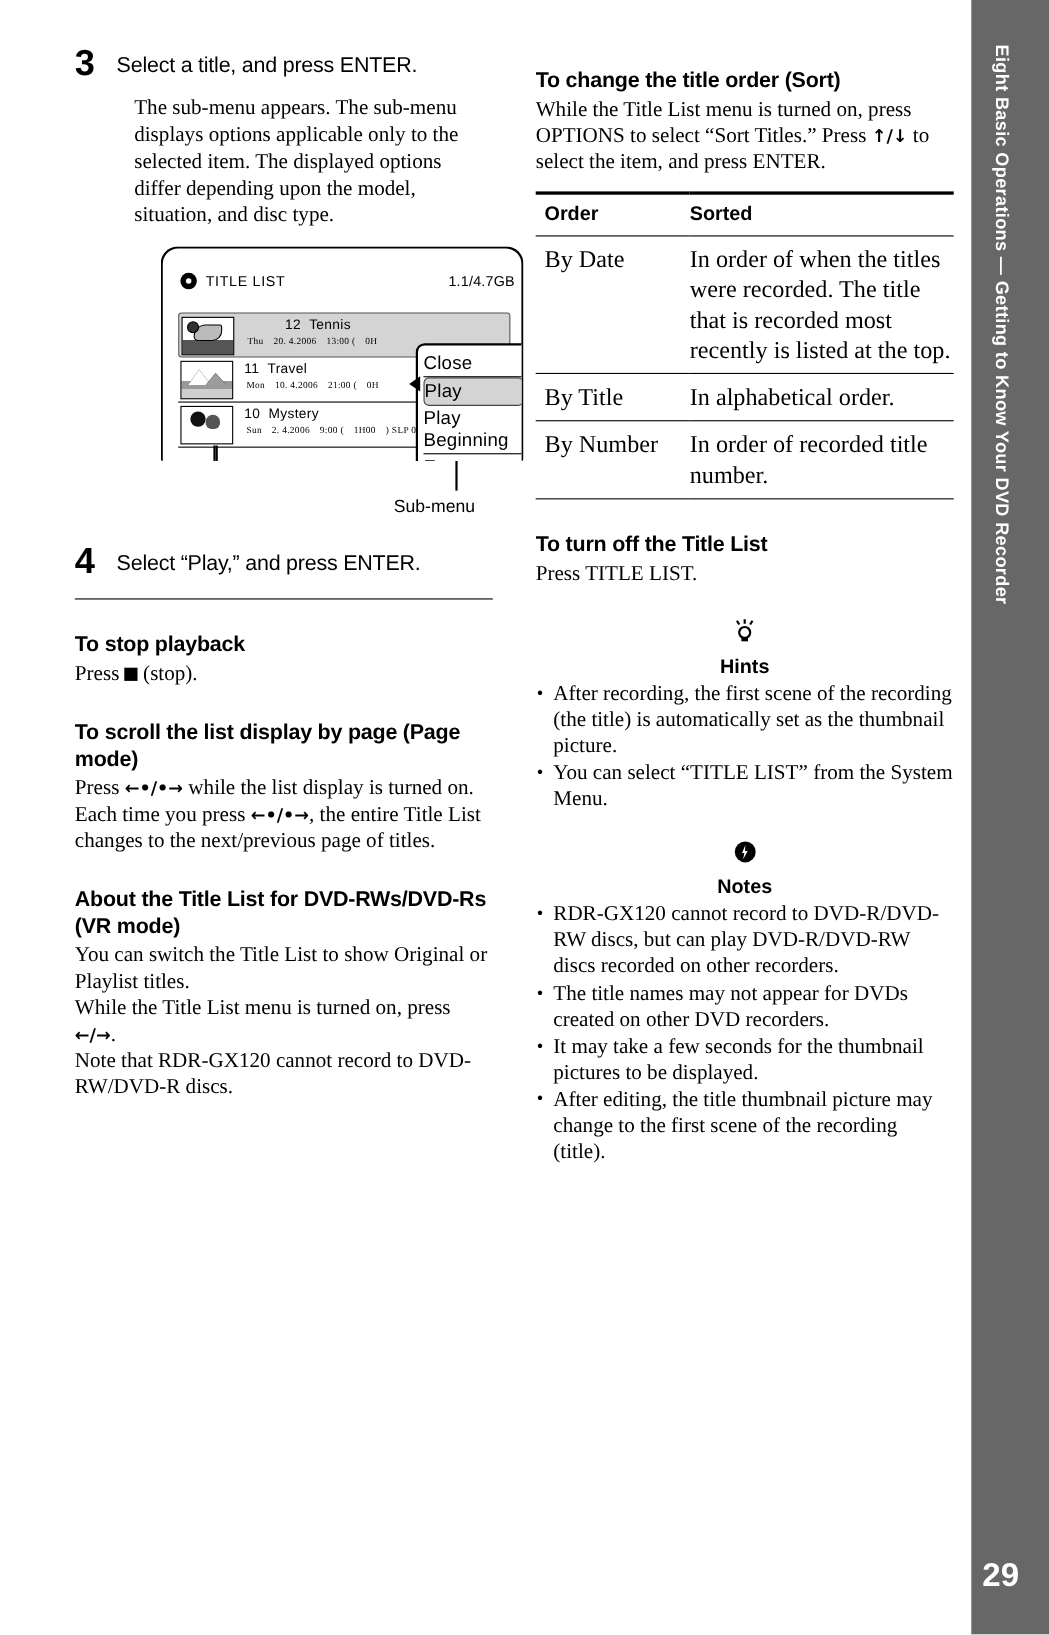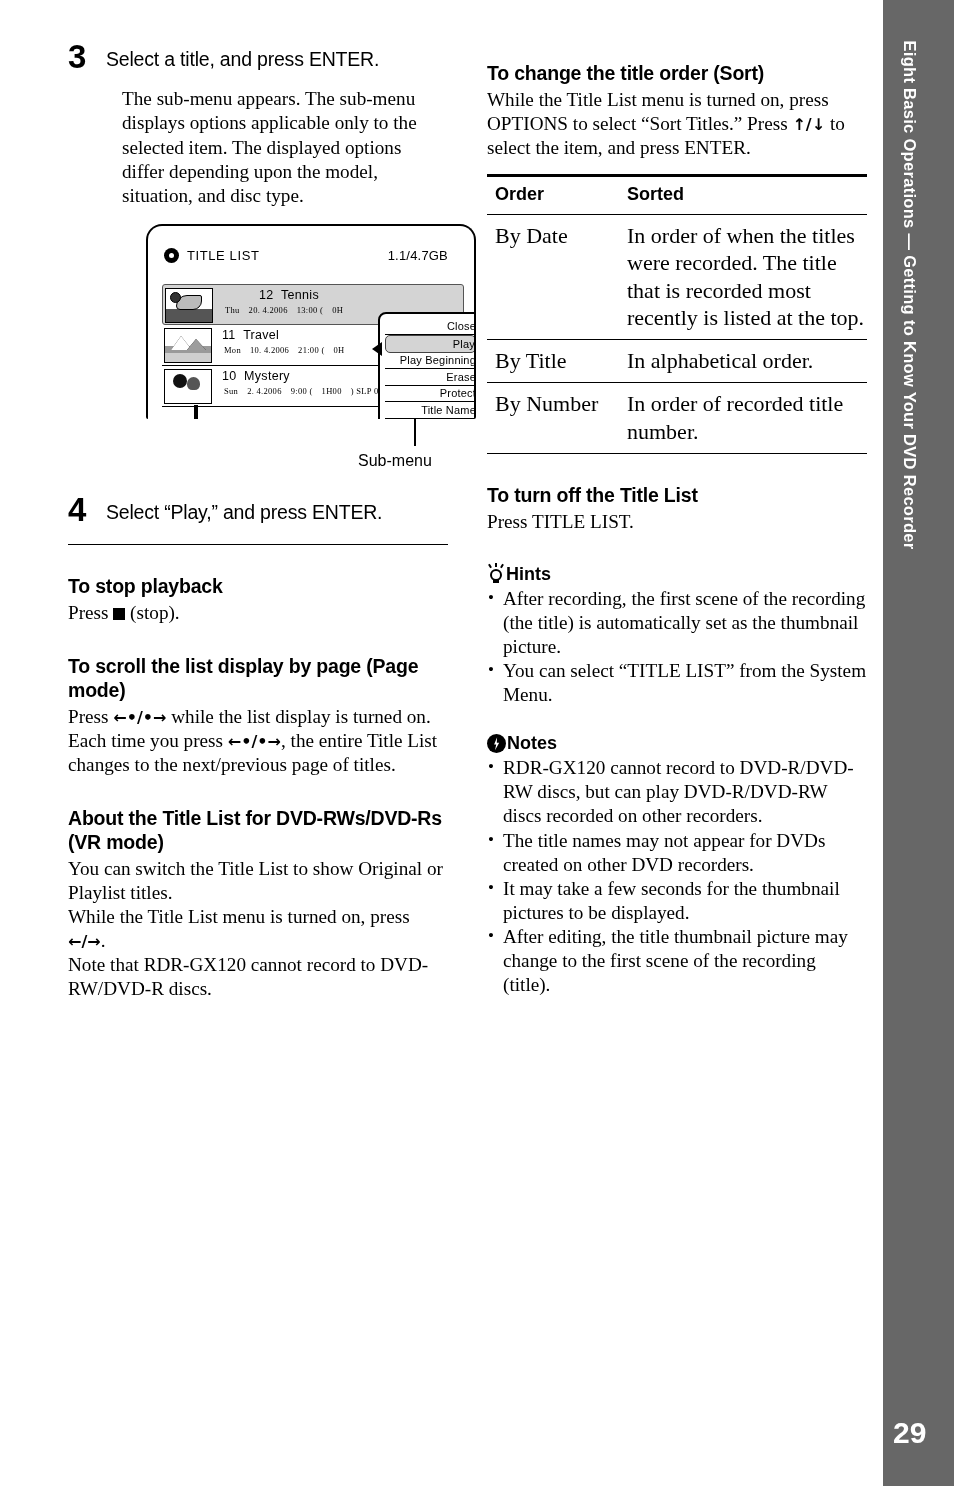--- a/index.html
+++ b/index.html
@@ -102,21 +102,21 @@
   .tv {
     position: relative;
     width: 330px; height: 195px;
     border: 2px solid #000;
     border-radius: 16px 16px 2px 2px;
     border-bottom: none;
     background: #fff;
     overflow: hidden;
   }
   .tv-head {
-    position: absolute; left: 16px; top: 22px; right: 26px;
+    position: absolute; left: 16px; top: 22px; right: 6px;
     display: flex; align-items: center;
     font-family: "Liberation Sans", sans-serif;
     font-size: 13px;
   }
   .disc-icon {
     width: 15px; height: 15px; border-radius: 50%;
     background: #000; position: relative; margin-right: 8px;
   }
   .disc-icon::after {
     content: ""; position: absolute; left: 5px; top: 5px;
@@ -181,21 +181,21 @@
   .submenu {
     position: absolute; left: 216px; top: 28px;
     width: 105px;
     border: 2px solid #000; border-radius: 8px;
     background: #fff;
     padding: 5px 5px 7px 5px;
     z-index: 5;
     font-family: "Liberation Sans", sans-serif;
   }
   .submenu .mi {
-    font-size: 11px; text-align: right; padding: 1.5px 0 2px;
+    font-size: 17px; text-align: left; padding: 1.5px 0 2px;
     border-bottom: 1.3px solid #000; letter-spacing: 0.2px;
   }
   .submenu .mi:last-child { }
   .submenu .mi.hl {
     background: #d4d4d4; border: 1.3px solid #444; border-radius: 5px;
   }
   .tail {
     position: absolute; left: -8px; top: 28px;
     width: 0; height: 0;
     border-top: 7px solid transparent;
@@ -242,24 +242,25 @@
     vertical-align: top;
     padding: 7px 0 8px 0;
     border-bottom: 1.4px solid #000;
   }
   table.sort-table tbody tr:last-child td { border-bottom: 1.7px solid #000; }
   .c-order { width: 140px; padding-left: 8px !important; }
   .c-sorted { padding-right: 8px; }
 
   
   .callout-head {
-    display: flex; align-items: center; gap: 1px;
+    display: flex; align-items: center; gap: 12px;
     font-family: "Liberation Sans", sans-serif;
     font-weight: bold; font-size: 18px;
     margin: 0 0 2px 0;
+    flex-direction: column;
   }
   .bulb-icon {
     width: 18px; height: 20px; position: relative; flex: none;
   }
   .bulb-icon .glass {
     position: absolute; left: 3px; top: 5px; width: 12px; height: 12px;
     border: 2px solid #000; border-radius: 50%;
   }
   .bulb-icon .base {
     position: absolute; left: 6px; top: 15px; width: 6px; height: 4px;

